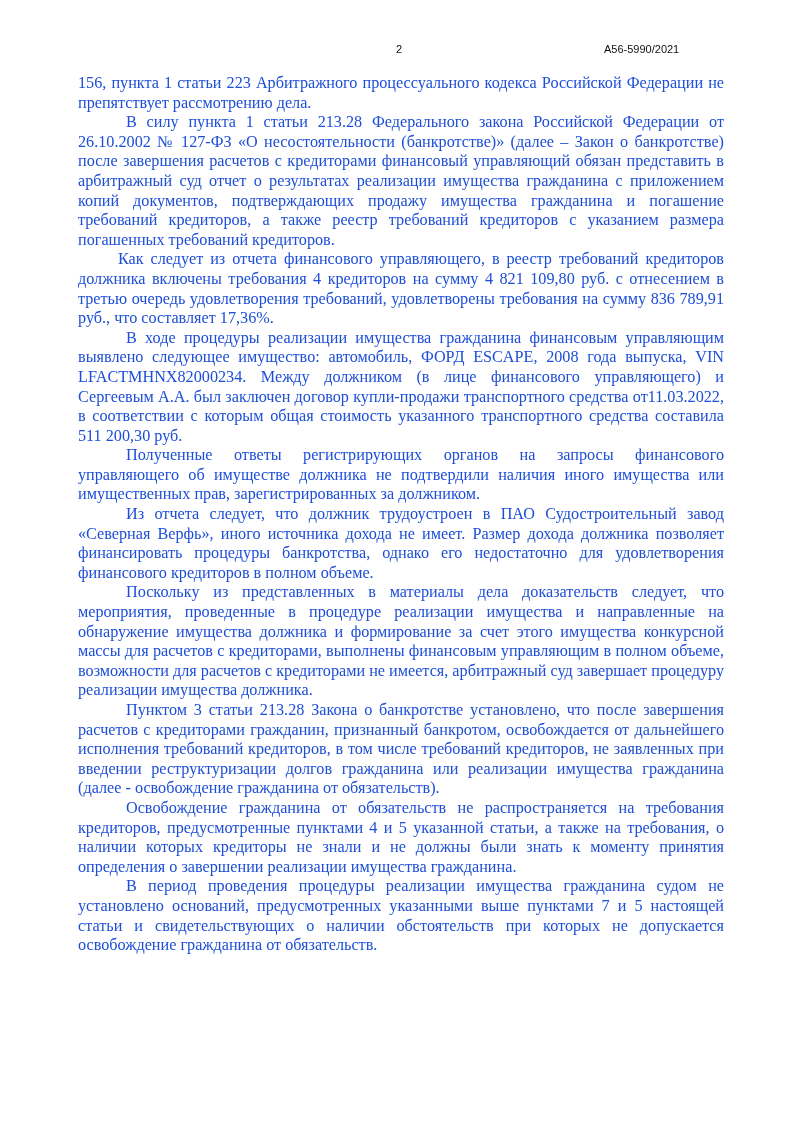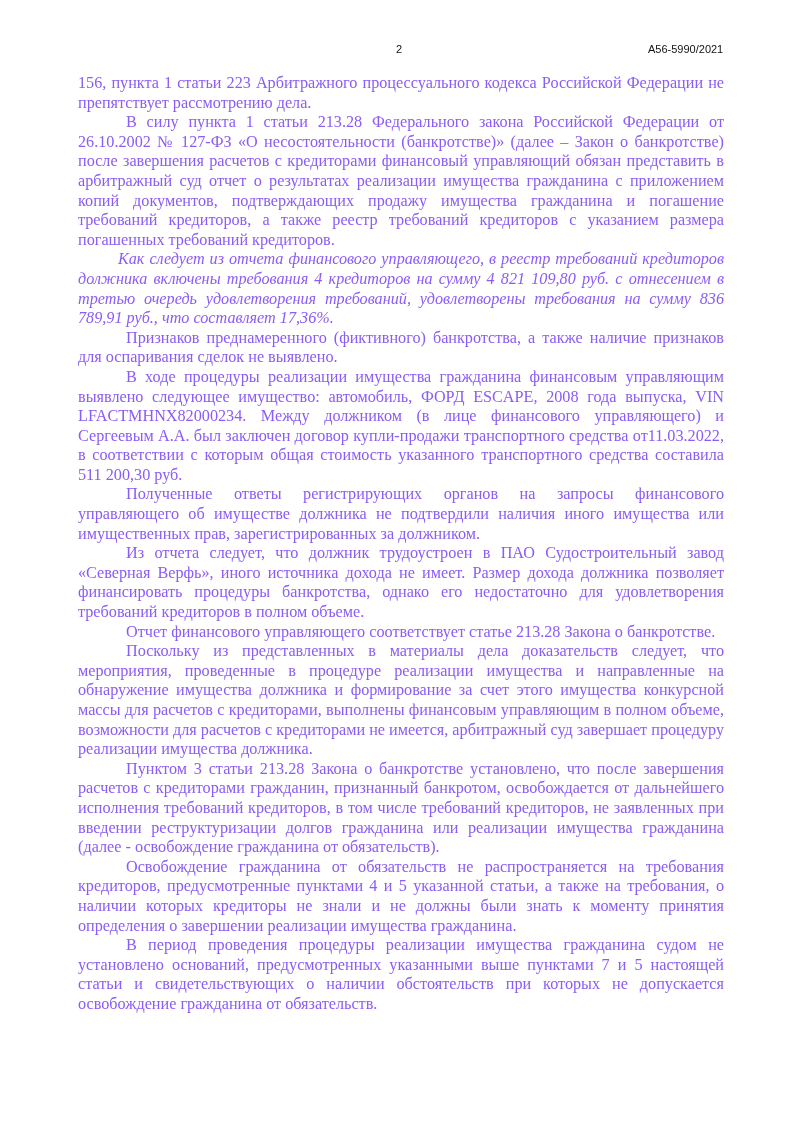--- a/index.html
+++ b/index.html
@@ -1,45 +1,43 @@
 <!DOCTYPE html>
 <html><head>
 <meta charset="utf-8">
 <style>
   html, body { margin: 0; padding: 0; background: #ffffff; }
   body { width: 800px; height: 1131px; position: relative; overflow: hidden; }
   .page { position: absolute; left: 0; top: 0; width: 800px; height: 1131px; background: #fff; }
   .header { position: absolute; top: 43px; left: 0; width: 800px; height: 16px;
             font-family: "Liberation Sans", sans-serif; font-size: 11px; color: #111; }
   .page-num { position: absolute; left: 396px; top: 0; }
-  .case-num { position: absolute; left: 648px; top: 0; text-align: right; }
+  .case-num { position: absolute; left: 604px; top: 0; text-align: right; }
   .body-text { position: absolute; left: 78px; top: 74px; width: 646px;
                font-family: "Liberation Serif", serif; font-size: 16.2px; line-height: 19.6px;
-               color: #8b5cf6; text-align: justify; }
+               color: #1d4ed8; text-align: justify; }
   .body-text p { margin: 0; text-indent: 48px; }
   .body-text p.noindent { text-indent: 0; }
-  .body-text p.indent-small { text-indent: 40px; font-style: italic; }
+  .body-text p.indent-small { text-indent: 40px; }
   .body-text p.indent-large { text-indent: 50px; }
 </style>
 </head>
 <body>
 
 <div class="page">
   <div class="header">
     <span class="page-num">2</span>
     <span class="case-num">А56-5990/2021</span>
   </div>
 
   <div class="body-text">
     <p class="noindent">156, пункта 1 статьи 223 Арбитражного процессуального кодекса Российской Федерации не препятствует рассмотрению дела.</p>
     <p>В силу пункта 1 статьи 213.28 Федерального закона Российской Федерации от 26.10.2002 № 127-ФЗ «О несостоятельности (банкротстве)» (далее – Закон о банкротстве) после завершения расчетов с кредиторами финансовый управляющий обязан представить в арбитражный суд отчет о результатах реализации имущества гражданина с приложением копий документов, подтверждающих продажу имущества гражданина и погашение требований кредиторов, а также реестр требований кредиторов с указанием размера погашенных требований кредиторов.</p>
     <p class="indent-small">Как следует из отчета финансового управляющего, в реестр требований кредиторов должника включены требования 4 кредиторов на сумму 4 821 109,80 руб. с отнесением в третью очередь удовлетворения требований, удовлетворены требования на сумму 836 789,91 руб., что составляет 17,36%.</p>
-    <p>Признаков преднамеренного (фиктивного) банкротства, а также наличие признаков для оспаривания сделок не выявлено.</p>
     <p>В ходе процедуры реализации имущества гражданина финансовым управляющим выявлено следующее имущество: автомобиль, ФОРД ESCAPE, 2008 года выпуска, VIN LFACTMHNX82000234. Между должником (в лице финансового управляющего) и Сергеевым А.А. был заключен договор купли-продажи транспортного средства от11.03.2022, в соответствии с которым общая стоимость указанного транспортного средства составила 511 200,30 руб.</p>
     <p>Полученные ответы регистрирующих органов на запросы финансового управляющего об имуществе должника не подтвердили наличия иного имущества или имущественных прав, зарегистрированных за должником.</p>
-    <p>Из отчета следует, что должник трудоустроен в ПАО Судостроительный завод «Северная Верфь», иного источника дохода не имеет. Размер дохода должника позволяет финансировать процедуры банкротства, однако его недостаточно для удовлетворения требований кредиторов в полном объеме.</p>
-    <p>Отчет финансового управляющего соответствует статье 213.28 Закона о банкротстве.</p>
+    <p>Из отчета следует, что должник трудоустроен в ПАО Судостроительный завод «Северная Верфь», иного источника дохода не имеет. Размер дохода должника позволяет финансировать процедуры банкротства, однако его недостаточно для удовлетворения финансового кредиторов в полном объеме.</p>
     <p>Поскольку из представленных в материалы дела доказательств следует, что мероприятия, проведенные в процедуре реализации имущества и направленные на обнаружение имущества должника и формирование за счет этого имущества конкурсной массы для расчетов с кредиторами, выполнены финансовым управляющим в полном объеме, возможности для расчетов с кредиторами не имеется, арбитражный суд завершает процедуру реализации имущества должника.</p>
     <p>Пунктом 3 статьи 213.28 Закона о банкротстве установлено, что после завершения расчетов с кредиторами гражданин, признанный банкротом, освобождается от дальнейшего исполнения требований кредиторов, в том числе требований кредиторов, не заявленных при введении реструктуризации долгов гражданина или реализации имущества гражданина (далее - освобождение гражданина от обязательств).</p>
     <p>Освобождение гражданина от обязательств не распространяется на требования кредиторов, предусмотренные пунктами 4 и 5 указанной статьи, а также на требования, о наличии которых кредиторы не знали и не должны были знать к моменту принятия определения о завершении реализации имущества гражданина.</p>
     <p>В период проведения процедуры реализации имущества гражданина судом не установлено оснований, предусмотренных указанными выше пунктами 7 и 5 настоящей статьи и свидетельствующих о наличии обстоятельств при которых не допускается освобождение гражданина от обязательств.</p>
   </div>
 </div>
 
 </body></html>

